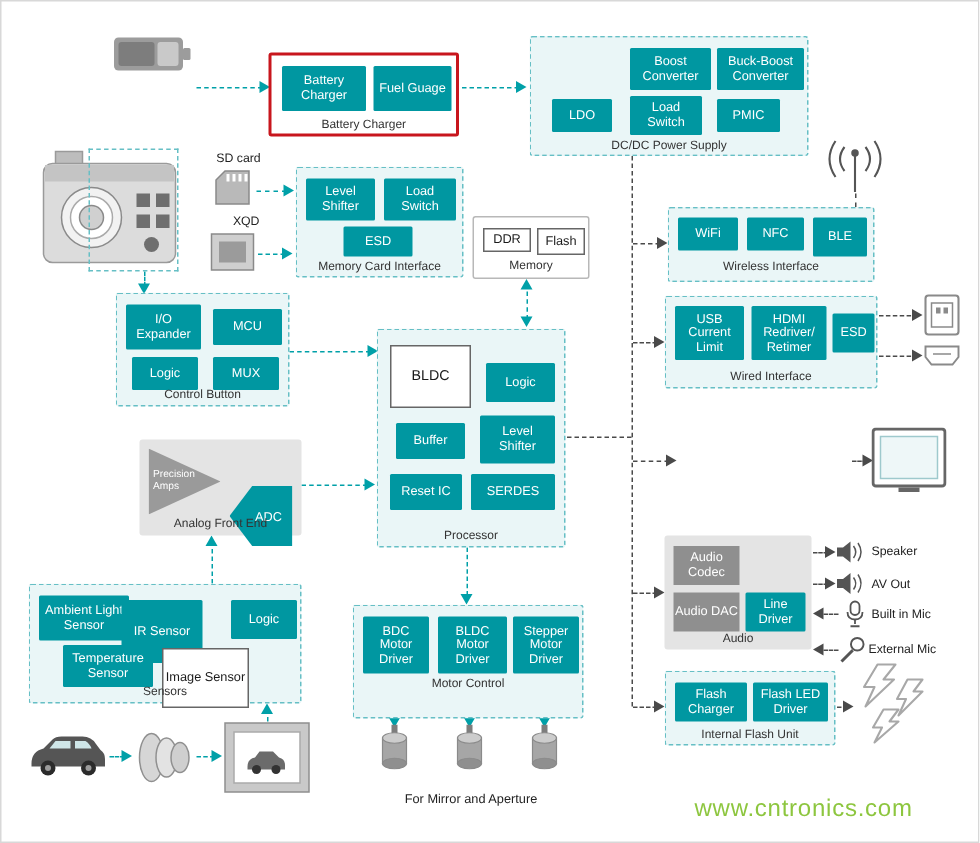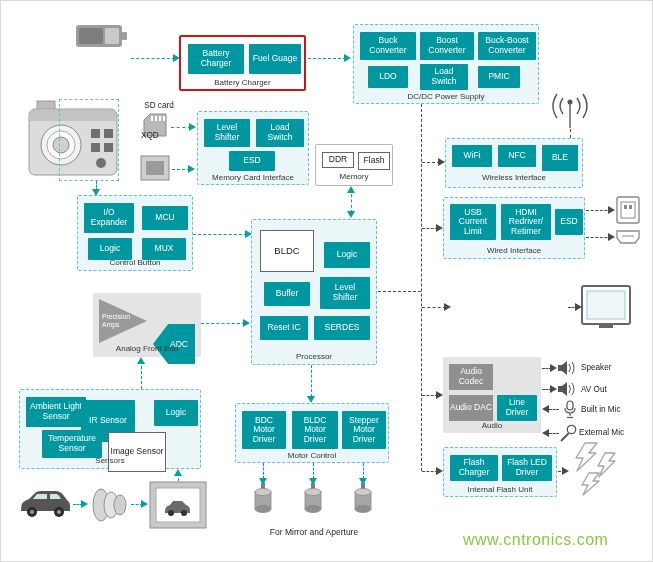--- a/index.html
+++ b/index.html
@@ -254,31 +254,30 @@
       <circle cx="35" cy="32" r="3" fill="#333"></circle>
   </svg>
 
   <div class="grp red" style="left:178px;top:34px;width:127px;height:56px">
     <div class="tb" style="left:7px;top:7px;width:56px;height:30px">Battery Charger</div>
     <div class="tb" style="left:68px;top:7px;width:52px;height:30px">Fuel Guage</div>
     <div class="glabel" style="top:41px">Battery Charger</div>
   </div>
 
   <div class="grp" style="left:352px;top:23px;width:186px;height:80px">
-    <div class="tb" style="left:6px;top:7px;width:56px;height:28px">Buck Converter</div>
     <div class="tb" style="left:66px;top:7px;width:54px;height:28px">Boost Converter</div>
     <div class="tb" style="left:124px;top:7px;width:58px;height:28px">Buck-Boost Converter</div>
     <div class="tb" style="left:14px;top:41px;width:40px;height:22px">LDO</div>
     <div class="tb" style="left:66px;top:39px;width:48px;height:26px">Load Switch</div>
     <div class="tb" style="left:124px;top:41px;width:42px;height:22px">PMIC</div>
     <div class="glabel" style="top:67px">DC/DC Power Supply</div>
   </div>
 
   <div class="slabel" style="left:138px;top:100px;width:40px;text-align:center">SD card</div>
-  <div class="slabel" style="left:140px;top:130px;width:32px;text-align:left">XQD</div>
+  <div class="slabel" style="left:140px;top:142px;width:32px;text-align:right">XQD</div>
 
   <div class="grp" style="left:196px;top:110px;width:112px;height:74px">
     <div class="tb" style="left:6px;top:7px;width:46px;height:28px">Level Shifter</div>
     <div class="tb" style="left:58px;top:7px;width:48px;height:28px">Load Switch</div>
     <div class="tb" style="left:31px;top:39px;width:46px;height:20px">ESD</div>
     <div class="glabel" style="top:61px">Memory Card Interface</div>
   </div>
 
   <div class="grp plain" style="left:314px;top:143px;width:78px;height:42px">
     <div class="wb" style="left:6px;top:7px;width:32px;height:16px">DDR</div>
@@ -312,21 +311,21 @@
 
   <div class="grp" style="left:18px;top:388px;width:182px;height:80px">
     <div class="tb" style="left:6px;top:7px;width:60px;height:30px">Ambient Light Sensor</div>
     <div class="tb" style="left:61px;top:10px;width:54px;height:42px">IR Sensor</div>
     <div class="tb" style="left:134px;top:10px;width:44px;height:26px">Logic</div>
     <div class="tb" style="left:22px;top:40px;width:60px;height:28px">Temperature Sensor</div>
     <div class="wb" style="left:88px;top:42px;width:58px;height:40px">Image Sensor</div>
     <div class="glabel" style="top:66px">Sensors</div>
   </div>
 
-  <div class="grp" style="left:234px;top:402px;width:154px;height:60px">
+  <div class="grp" style="left:234px;top:402px;width:154px;height:76px">
     <div class="tb" style="left:6px;top:7px;width:44px;height:38px">BDC Motor Driver</div>
     <div class="tb" style="left:56px;top:7px;width:46px;height:38px">BLDC Motor Driver</div>
     <div class="tb" style="left:106px;top:7px;width:44px;height:38px">Stepper Motor Driver</div>
     <div class="glabel" style="top:47px">Motor Control</div>
   </div>
 
   <div class="slabel" style="left:238px;top:526px;width:150px;text-align:center;font-size:8.5px">For Mirror and Aperture</div>
 
   <div class="grp" style="left:444px;top:137px;width:138px;height:50px">
     <div class="tb" style="left:6px;top:6px;width:40px;height:22px">WiFi</div>

